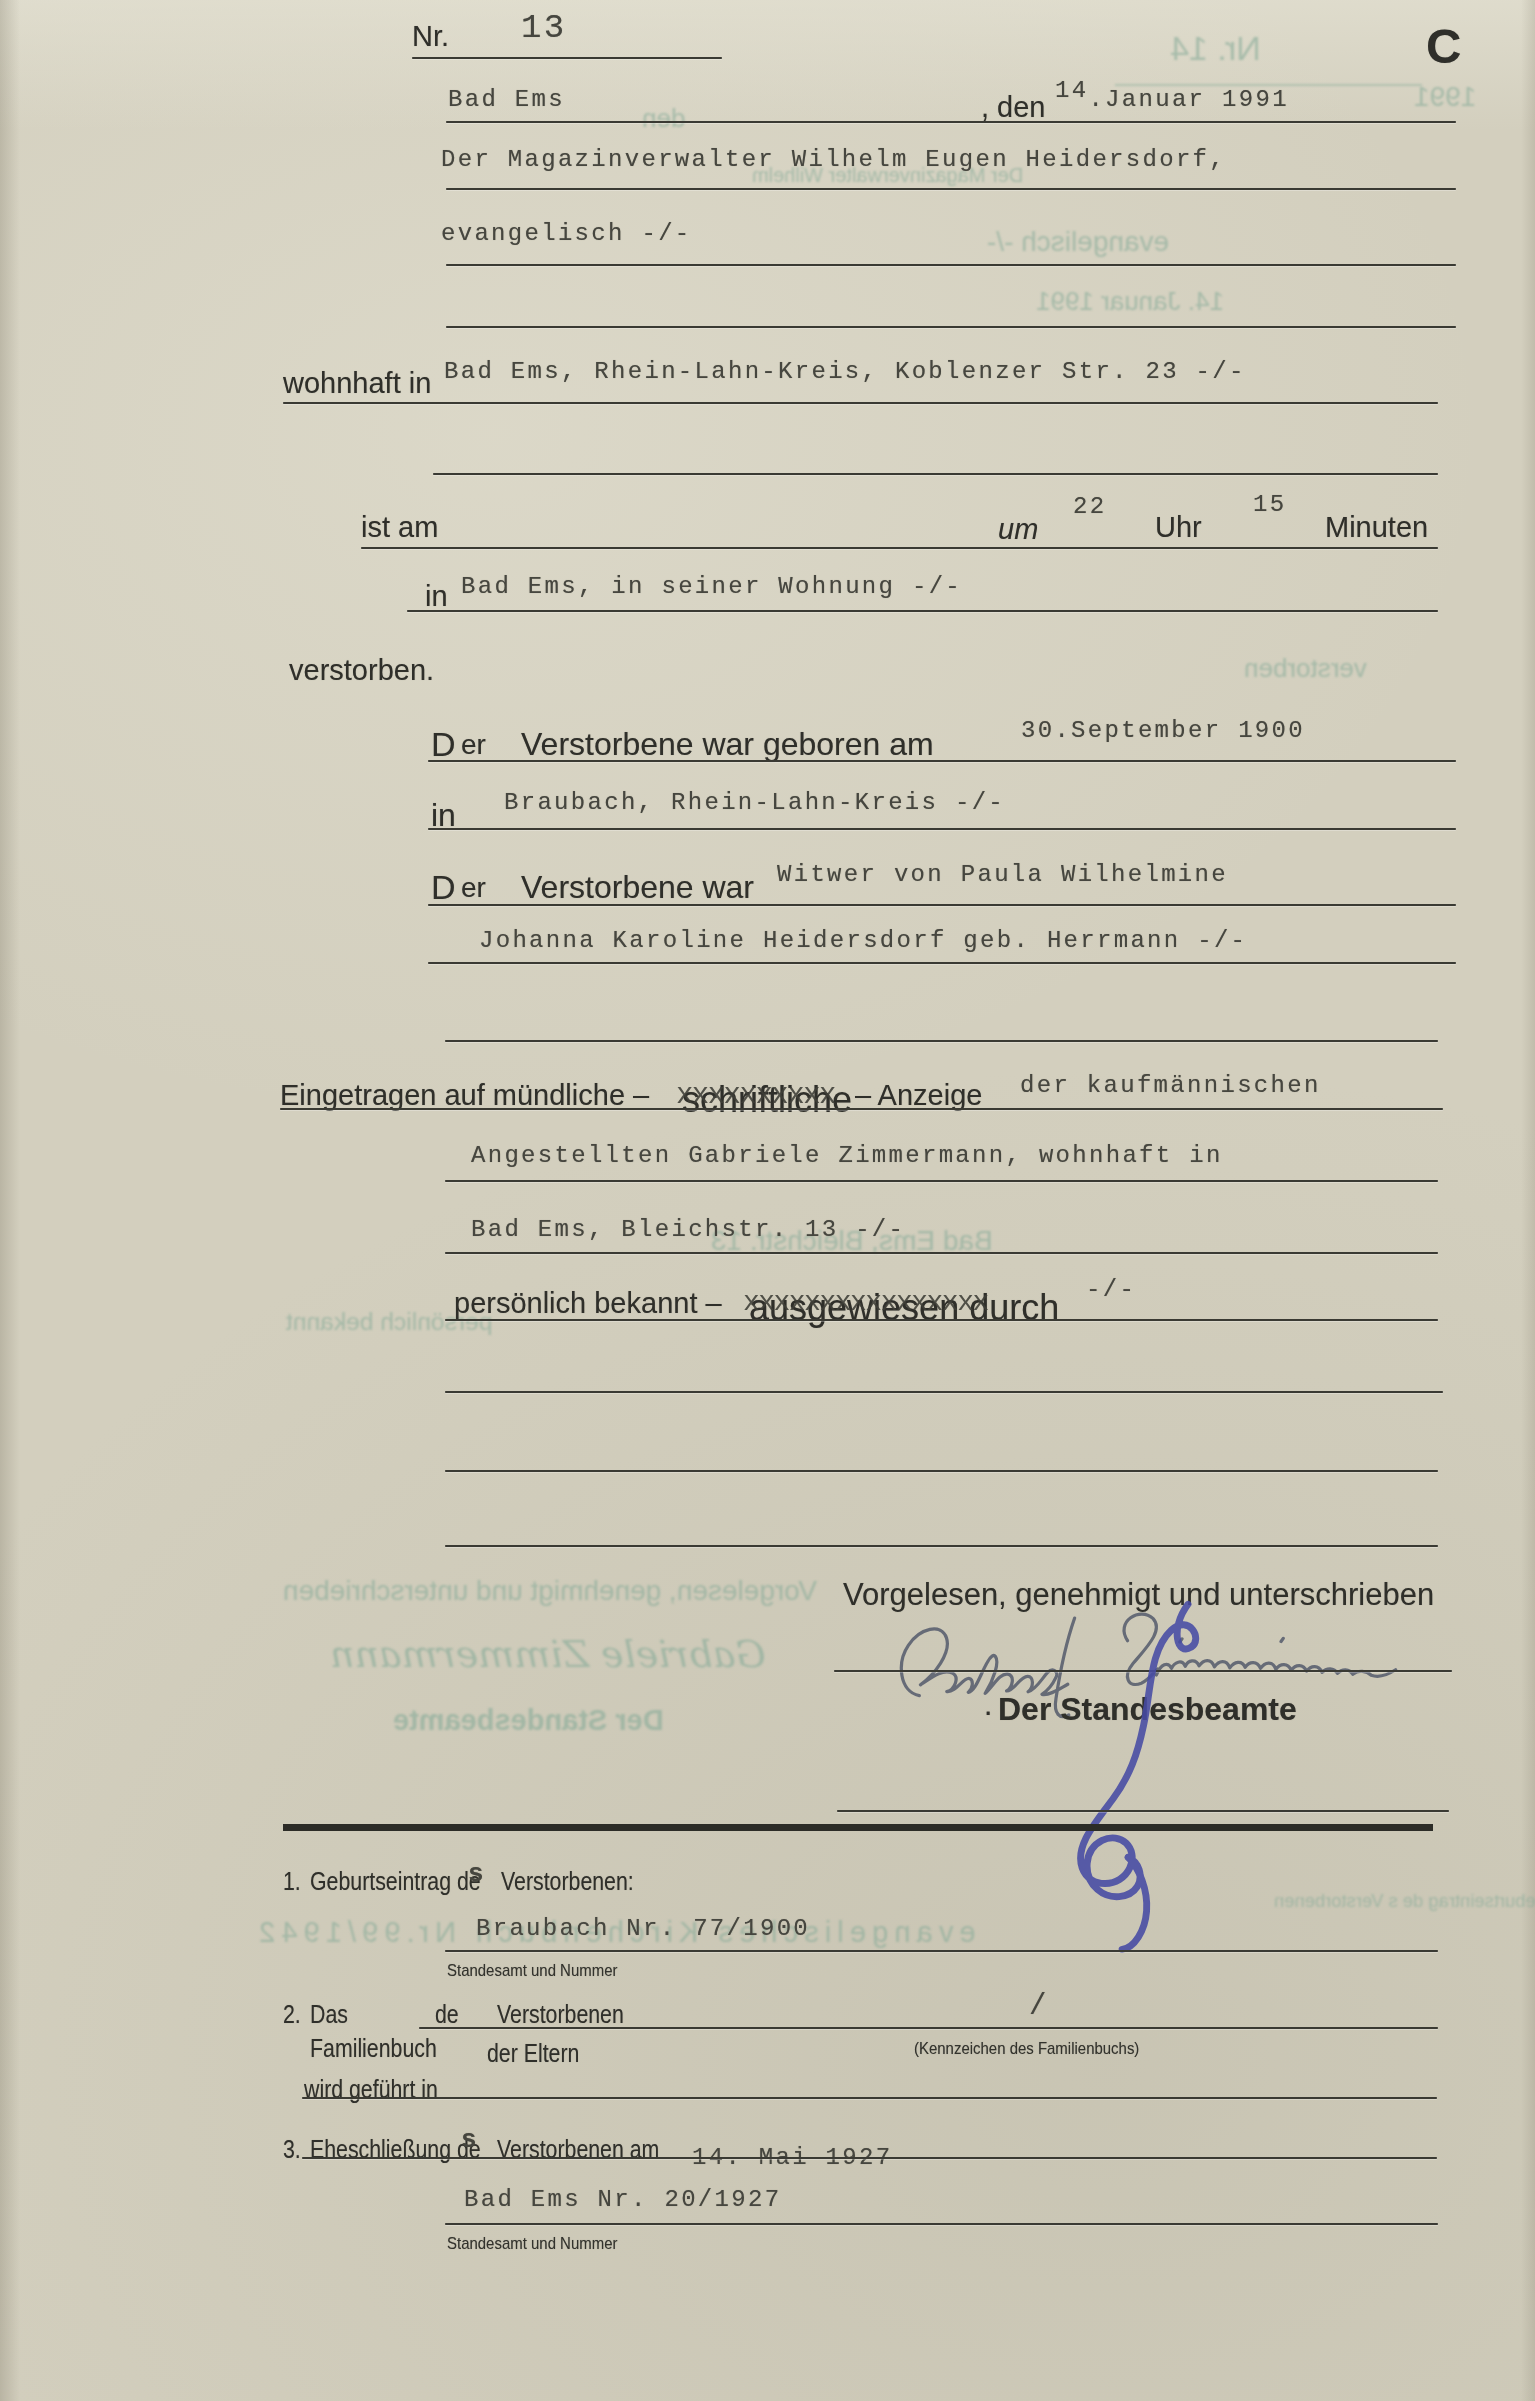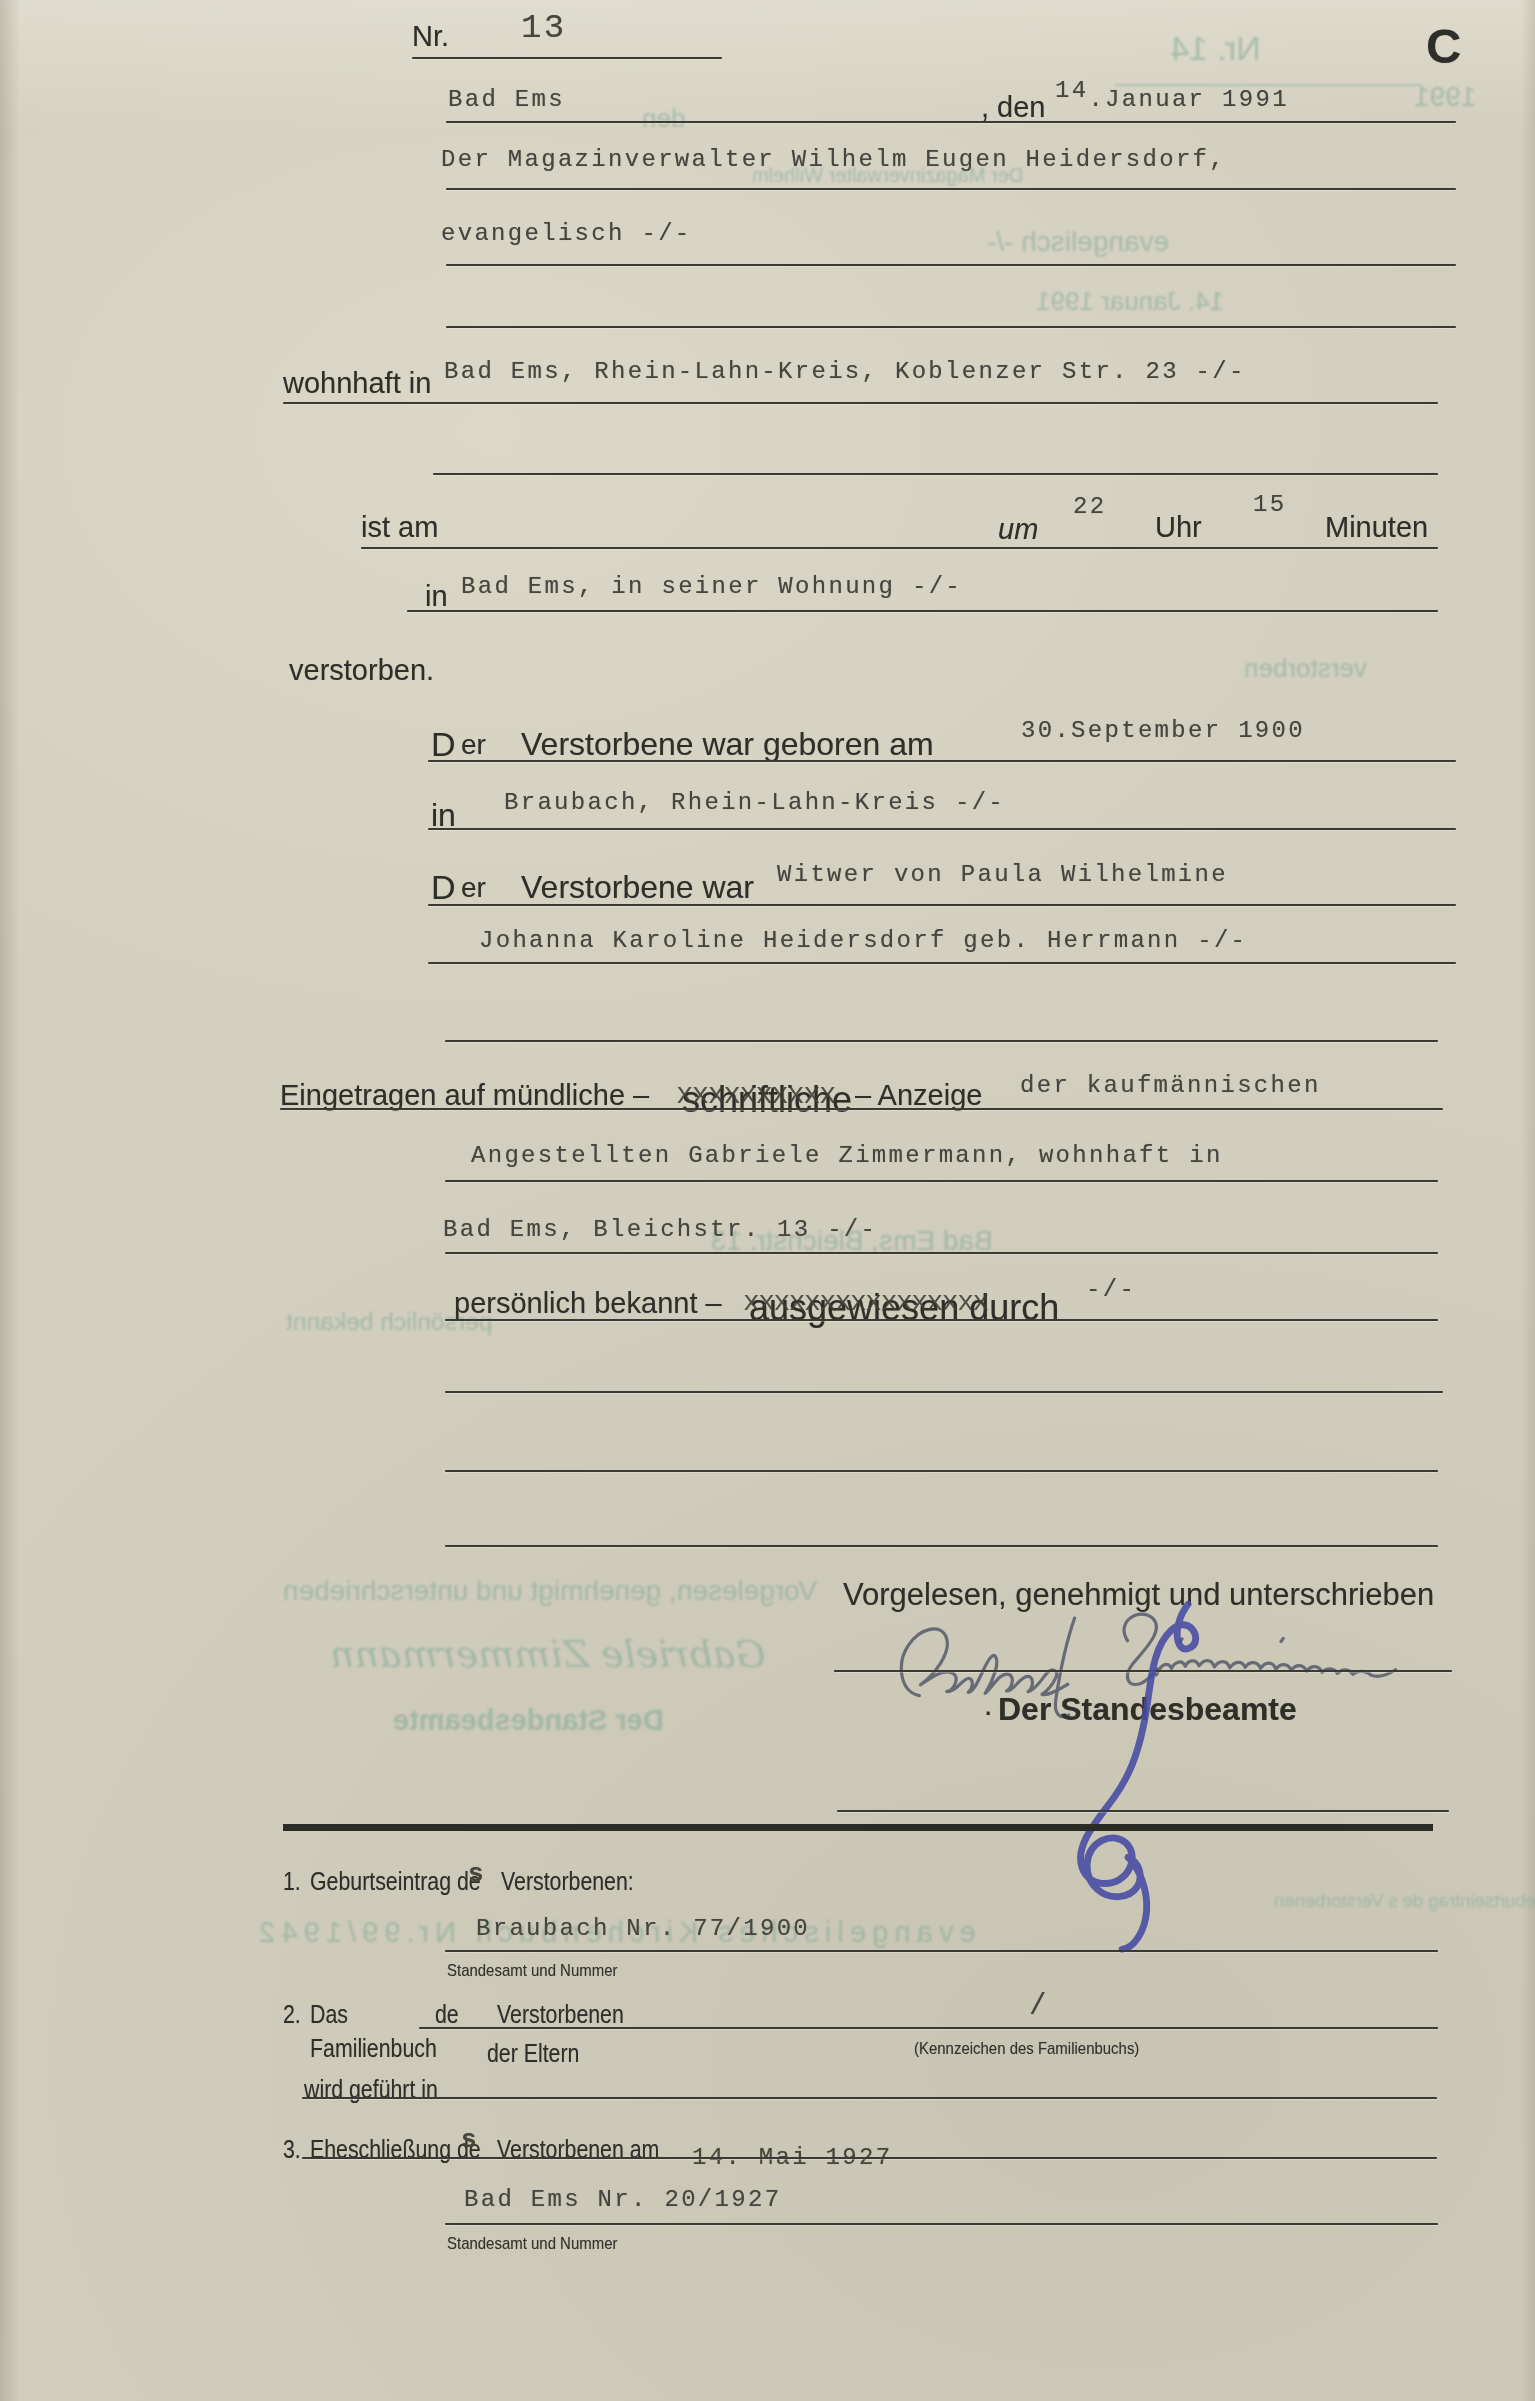--- a/index.html
+++ b/index.html
@@ -116,21 +116,21 @@
     <span class="word">schriftliche</span>
     <span class="xover">xxxxxxxxxx</span>
   </span>
   <span class="print" style="left:855px; top:1079px;">– Anzeige</span>
   <span class="mono" style="left:1020px; top:1072px;">der kaufmännischen</span>
   <div class="rule" style="left:280px; top:1108px; width:1163px;"></div>
 
   <span class="mono" style="left:471px; top:1142px;">Angestellten Gabriele Zimmermann, wohnhaft in</span>
   <div class="rule" style="left:445px; top:1180px; width:993px;"></div>
 
-  <span class="mono" style="left:443px; top:1216px;">Bad Ems, Bleichstr. 13 -/-</span>
+  <span class="mono" style="left:471px; top:1216px;">Bad Ems, Bleichstr. 13 -/-</span>
   <div class="rule" style="left:445px; top:1252px; width:993px;"></div>
 
   <span class="print" style="left:454px; top:1287px;">persönlich bekannt –</span>
   <span class="strike-wrap" style="left:749px; top:1287px;">
     <span class="word">ausgewiesen durch</span>
     <span class="xover" style="font-size:28px;">xxxxxxxxxxxxxxxx</span>
   </span>
   <span class="mono" style="left:1086px; top:1276px;">-/-</span>
   <div class="rule" style="left:445px; top:1319px; width:993px;"></div>
 

